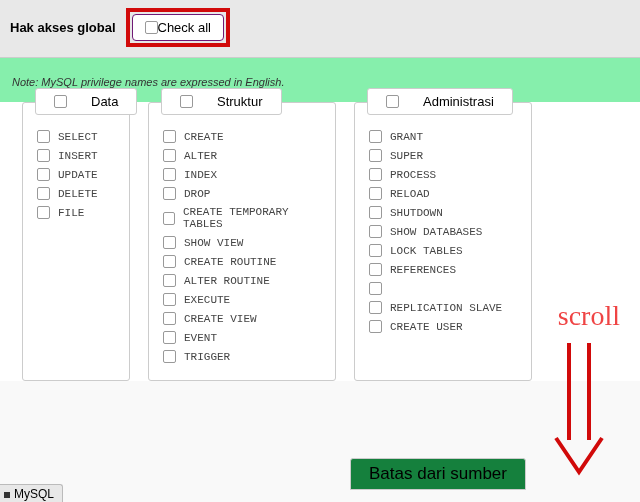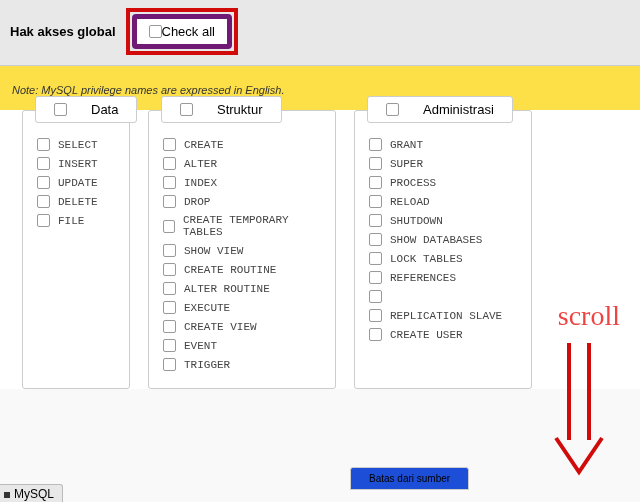--- a/index.html
+++ b/index.html
@@ -13,30 +13,30 @@
   .topbar {
     background:#e8e8e8; border-bottom:1px solid #ccc;
     padding:8px 24px 10px 10px;
     display:flex; align-items:center; gap:0;
   }
   .global-label {
     font-weight:bold; font-size:13px; padding:6px 10px 6px 0;
   }
   .checkall-box {
     display:inline-flex; align-items:center;
-    background:#fff; border:5px solid #701a75; border-radius:4px;
+    background:#fff; border:1px solid #701a75; border-radius:4px;
     padding:5px 12px; font-size:13px;
   }
   .checkall-wrap {
     border:4px solid #d10a0a; padding:2px 2px;
   }
   .checkall-box input { margin-right:8px; }
   .note {
     font-style:italic; color:#333; font-size:11px;
-    padding:18px 0 14px 12px; background:#fde047;
+    padding:18px 0 14px 12px; background:#86efac;
   }
   .main {
     background:#fff; display:flex; gap:18px; padding:0 0 0 22px;
   }
   .fieldset {
     border:1px solid #ccc; border-radius:3px; background:#fff;
     padding:18px 14px 14px 14px; position:relative;
   }
   .legend {
     position:absolute; top:-15px; left:12px;
@@ -54,22 +54,22 @@
     font-family:"Courier New",monospace; font-size:11px; color:#444;
     text-transform:uppercase; letter-spacing:0px;
   }
   input[type=checkbox]{
     appearance:none; width:13px; height:13px;
     border:1px solid #999; border-radius:2px; background:#fff; margin:0;
     display:inline-block;
   }
   .limits-legend {
     position:absolute; left:350px; bottom:12px;
-    background:#1d4ed8; border:1px solid #ccc; border-top-left-radius:3px; border-top-right-radius:3px;
-    padding:5px 18px; font-size:10px;
+    background:#15803d; border:1px solid #ccc; border-top-left-radius:3px; border-top-right-radius:3px;
+    padding:5px 18px; font-size:17px;
   }
   .konsol {
     position:absolute; left:0; bottom:0;
     background:#e8e8e8; border:1px solid #bbb; border-bottom:none; border-left:none;
     padding:2px 8px 1px 14px; font-size:12px;
     border-top-right-radius:3px;
   }
   .konsol::before{
     content:""; display:inline-block; width:6px; height:6px;
     background:#333; position:absolute; left:4px; top:7px;

